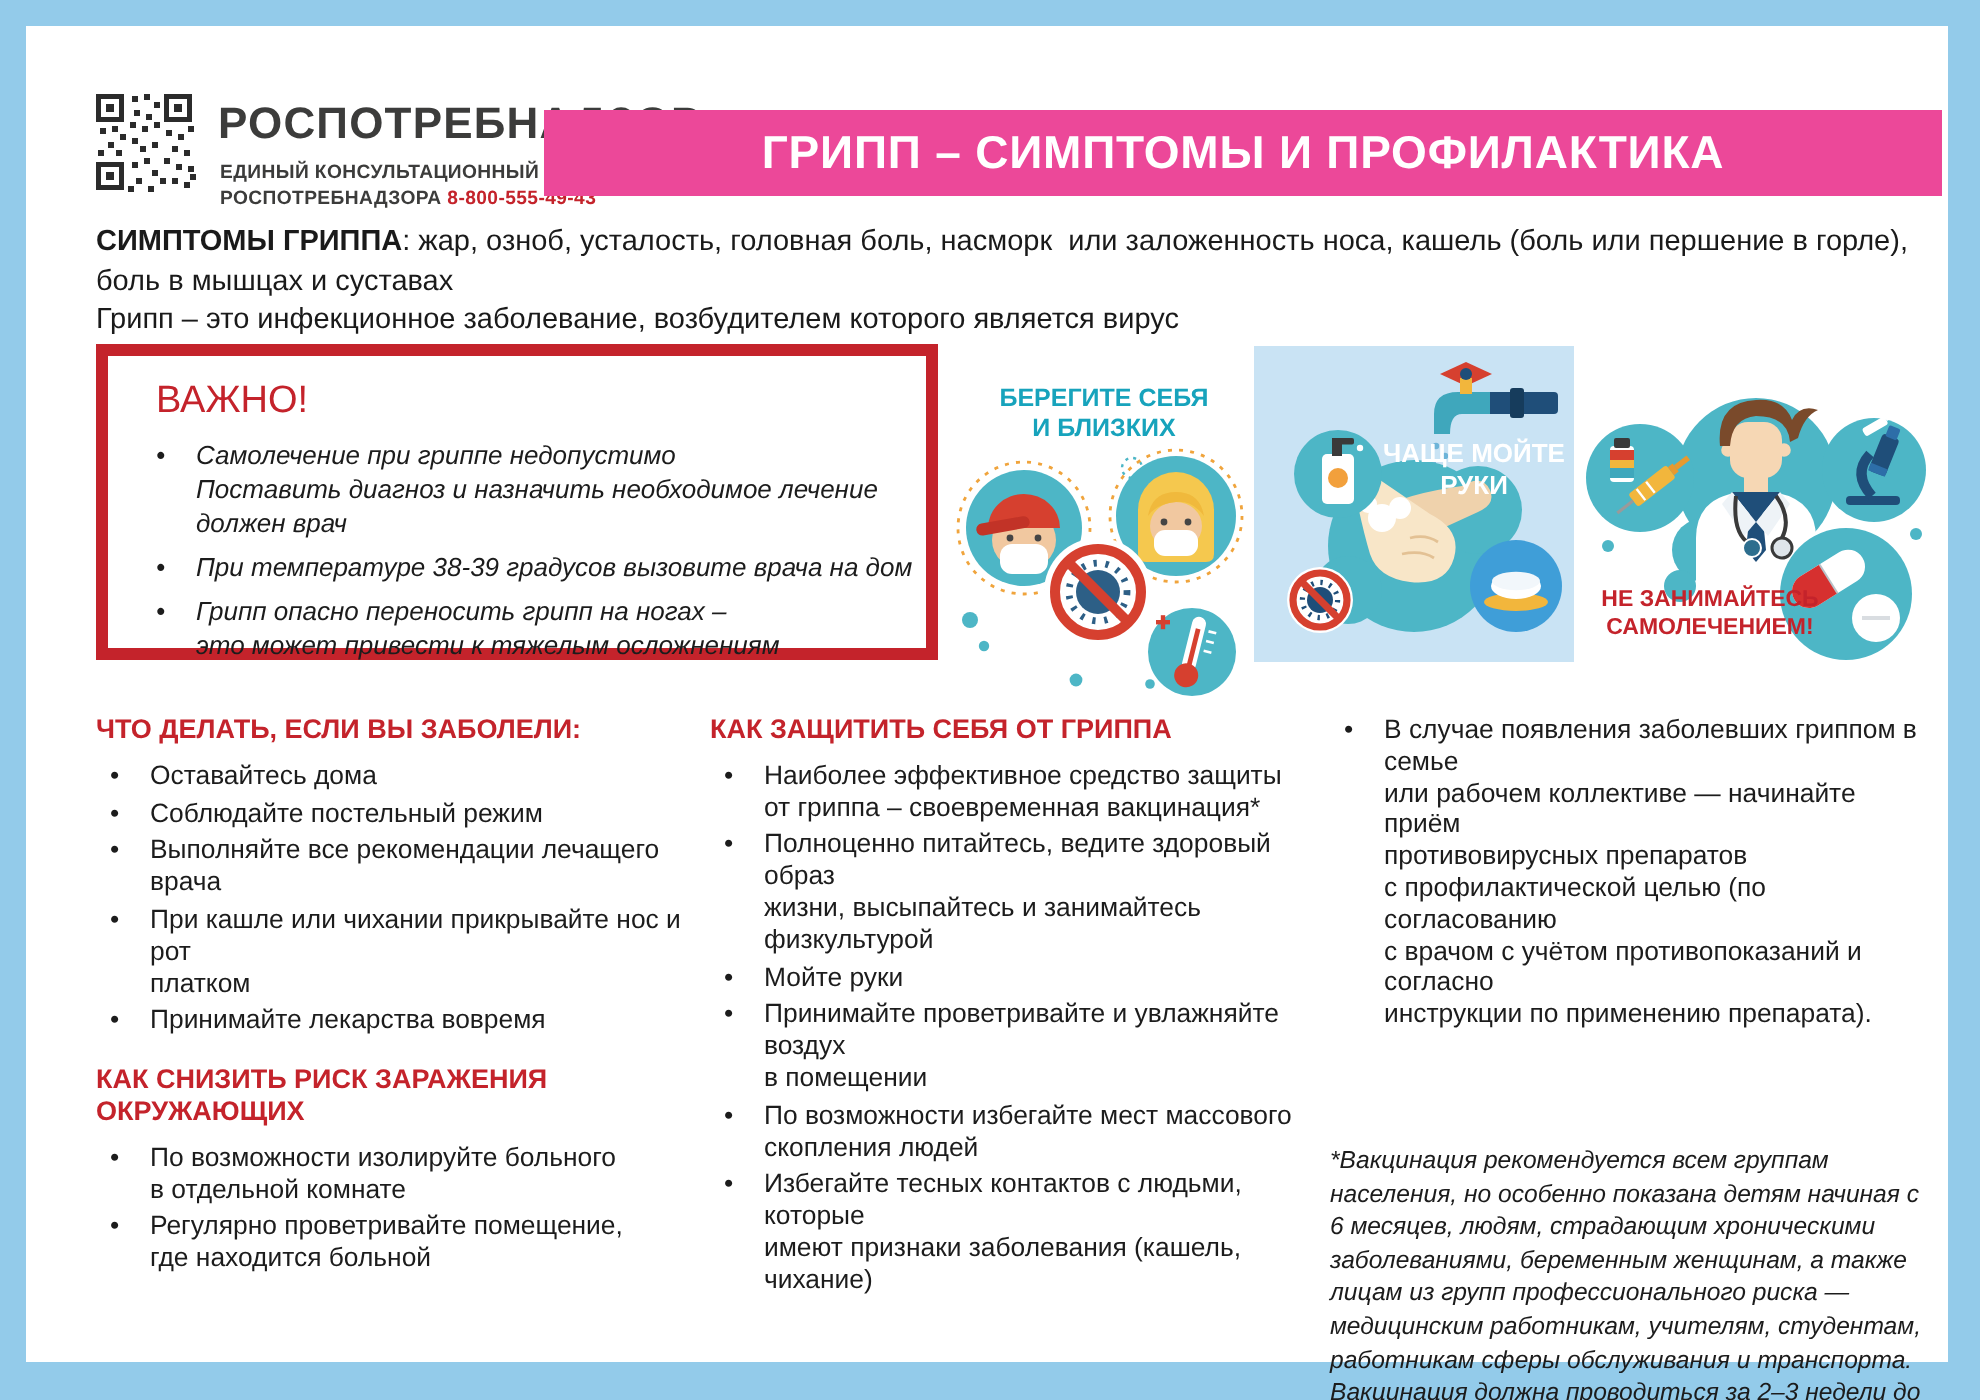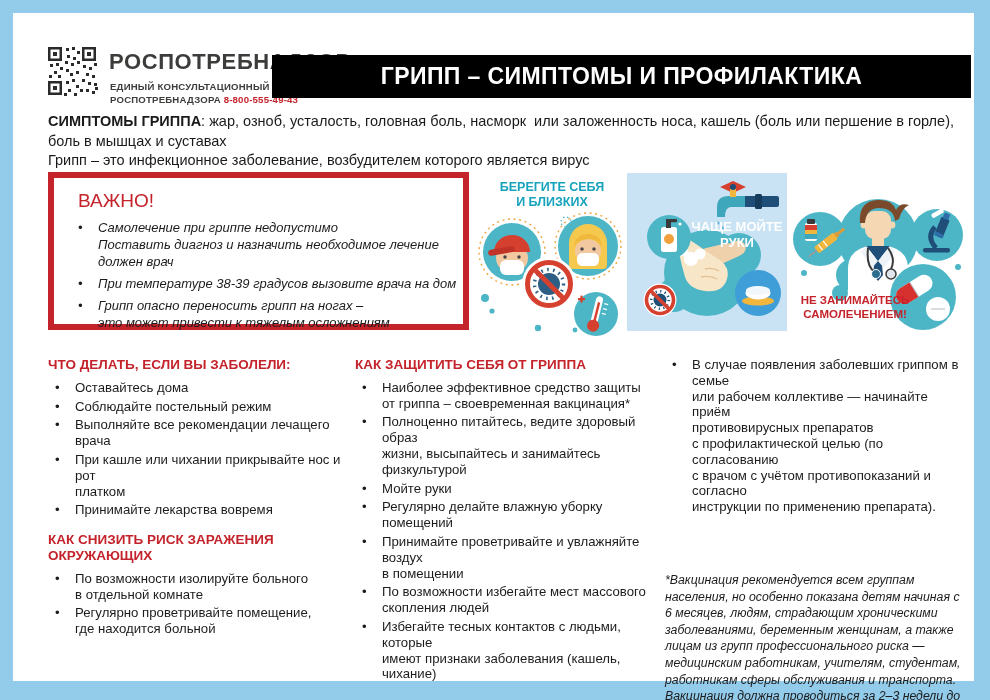--- a/index.html
+++ b/index.html
@@ -9,21 +9,21 @@
     font-family:"Liberation Sans", sans-serif;
     color:#1c1c1c;
   }
   .page{position:absolute;left:13px;top:13px;width:961px;height:668px;background:#ffffff;}
 
   
   .qr{position:absolute;left:33px;top:32px;width:52px;height:52px;}
   .org-name{position:absolute;left:96px;top:36px;font-size:22px;font-weight:bold;color:#3c3c3b;letter-spacing:0.6px;}
   .center-lines{position:absolute;left:97px;top:67px;font-size:9.6px;font-weight:bold;color:#3c3c3b;line-height:13px;letter-spacing:0.2px;}
   .phone{color:#c4232b;}
-  .banner{position:absolute;left:259px;top:42px;right:3px;height:43px;background:#000000;display:flex;align-items:center;justify-content:center;}
+  .banner{position:absolute;left:259px;top:42px;right:3px;height:43px;background:#ec4899;display:flex;align-items:center;justify-content:center;}
   .banner-title{color:#ffffff;font-weight:bold;font-size:23px;letter-spacing:0.4px;white-space:nowrap;}
 
   
   .intro{position:absolute;left:35px;top:99px;right:20px;font-size:14.5px;line-height:19.5px;color:#1a1a1a;}
   .intro b{font-weight:bold;}
   .intro .rest{white-space:pre-wrap;}
 
   
   .important{position:absolute;left:35px;top:159px;width:409px;height:146px;border:6px solid #c4232b;}
   .important-title{margin:12px 0 7px 24px;font-size:19px;font-weight:normal;color:#c4232b;}
@@ -31,21 +31,21 @@
   .vlist li{display:flex;margin-bottom:3px;}
   .vlist .dot{flex:none;width:20px;padding-left:7px;}
   .vlist .dot::before{content:"•";}
   .vlist .txt{flex:1;white-space:pre-line;}
   .important .vlist{margin-left:17px;margin-right:6px;font-size:13px;line-height:17px;}
   .important .vlist li{margin-bottom:5px;font-style:italic;}
 
   
   .ill{position:absolute;}
   .ill-care{left:465px;top:163px;width:148px;height:174px;}
-  .ill-care .cap{color:#17a3bc;font-size:12.5px;font-weight:bold;text-align:center;line-height:15px;white-space:pre-line;margin-top:4px;}
+  .ill-care .cap{color:#17a3bc;font-size:12.5px;font-weight:bold;text-align:center;line-height:15px;white-space:pre-line;margin-top:16px;}
   .ill-wash{left:614px;top:160px;width:160px;height:158px;}
   .ill-wash .cap{position:absolute;left:64px;top:46px;width:92px;color:#ffffff;font-size:13px;font-weight:bold;line-height:16px;text-align:center;white-space:pre-line;}
   .ill-doc{left:777px;top:162px;width:177px;height:172px;}
   .ill-doc .cap{position:absolute;left:6px;top:118px;width:118px;color:#c4232b;font-size:11.5px;font-weight:bold;line-height:14px;text-align:center;white-space:pre-line;}
 
   
   .col{position:absolute;top:344px;font-size:13.2px;line-height:15.8px;}
   .col1{left:35px;width:297px;}
   .col2{left:342px;width:298px;}
   .col3{left:652px;width:298px;}
@@ -396,24 +396,20 @@
 жизни, высыпайтесь и занимайтесь
 физкультурой</span>
         </li>
 
         <li>
           <span class="dot"></span>
           <span class="txt">Мойте руки</span>
         </li>
 
 
-        <li>
-          <span class="dot"></span>
-          <span class="txt">Регулярно делайте влажную уборку помещений</span>
-        </li>
 
         <li>
           <span class="dot"></span>
           <span class="txt">Принимайте проветривайте и увлажняйте воздух
 в помещении</span>
         </li>
 
 
         <li>
           <span class="dot"></span>

